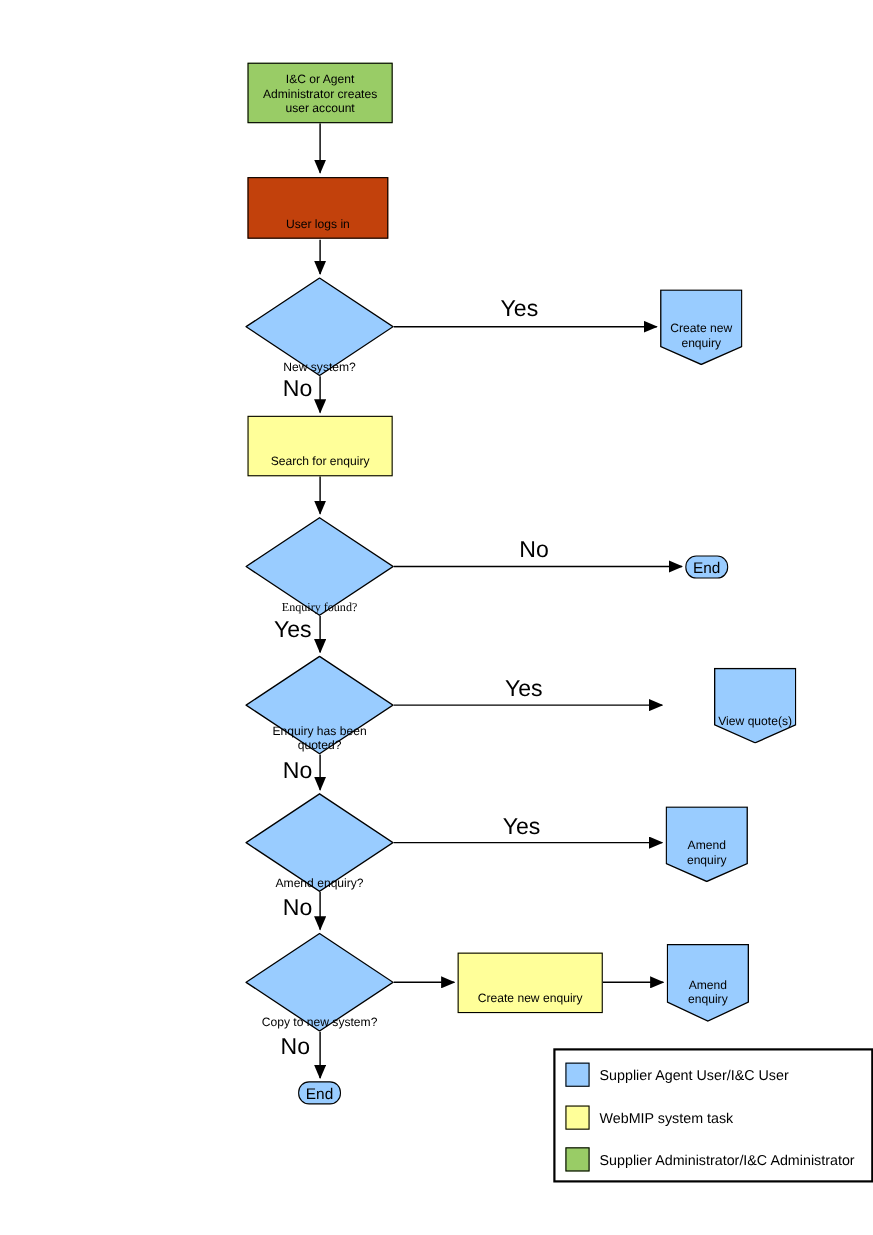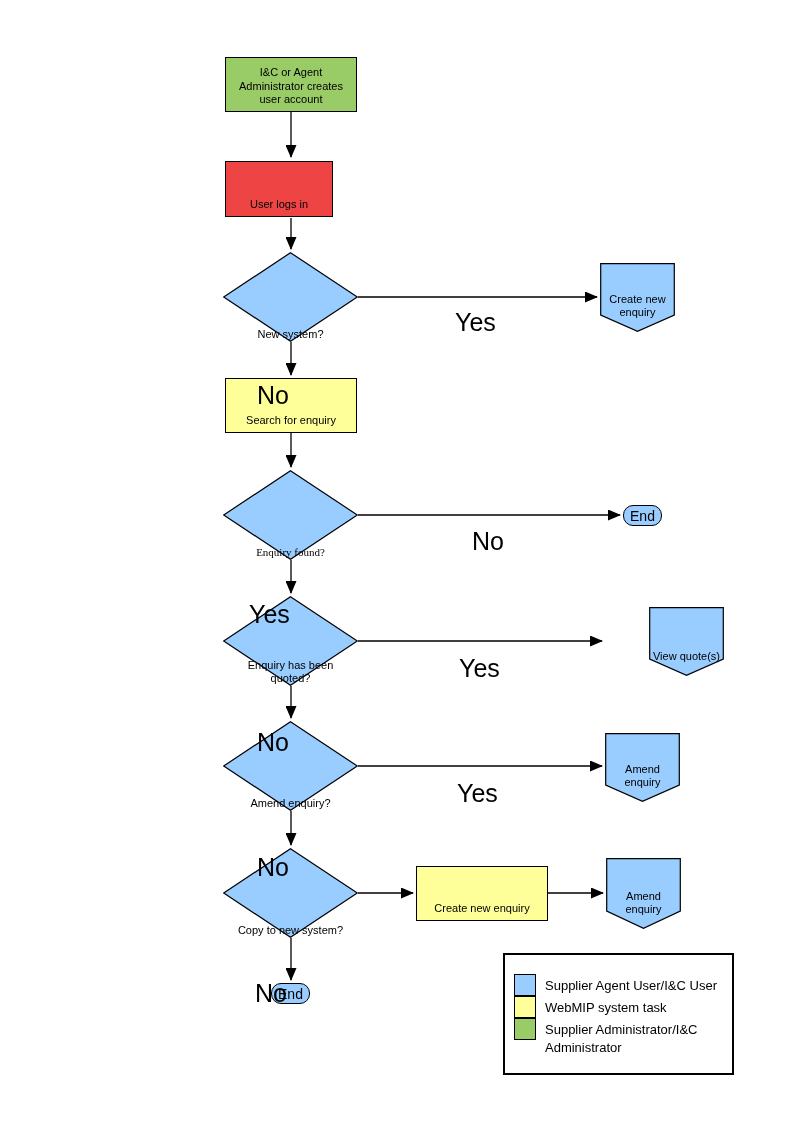--- a/index.html
+++ b/index.html
@@ -25,30 +25,29 @@
     position:relative;z-index:3;
     font-size:11px;line-height:1.25;text-align:center;
     padding:0 6px;
   }
   .terminator{
     border:1px solid #000;border-radius:10px;
     font-size:14px;
   }
   .edge-label{
     position:absolute;z-index:4;
-    font-size:25px;color:#000;
+    font-size:21px;color:#000;
     line-height:1;
-    margin-top:40px;
   }
   .legend{
     position:absolute;z-index:2;
-    left:503px;top:953px;width:231px;height:122px;
+    left:503px;top:953px;width:291px;height:122px;
     border:2px solid #000;box-sizing:border-box;
     padding:11px 10px 8px 9px;
-    display:flex;flex-direction:column;justify-content:center;
+    display:flex;flex-direction:column;justify-content:space-between;
   }
   .legend-row{display:flex;align-items:flex-start;}
   .legend-swatch{
     width:22px;height:22px;flex:0 0 22px;
     border:1px solid #000;box-sizing:border-box;
     margin-right:9px;
   }
   .legend-label{font-size:13px;line-height:1.35;padding-top:3px;}
 </style>
 </head>
@@ -77,21 +76,21 @@
       <line x1="358" y1="893" x2="413" y2="893" marker-end="url(#arrow)"></line>
       <line x1="548" y1="893" x2="603" y2="893" marker-end="url(#arrow)"></line>
       <line x1="291" y1="938" x2="291" y2="980" marker-end="url(#arrow)"></line>
     </g>
   </svg>
 
   <div class="node rect-node" style="left: 225px; top: 57px; width: 132px; height: 55px; background-color: rgb(153, 204, 102);">
     <span>I&amp;C or Agent Administrator creates user account</span>
   </div>
 
-  <div class="node rect-node" style="left: 225px; top: 161px; width: 108px; height: 56px; background-color: #ef4444;">
+  <div class="node rect-node" style="left: 225px; top: 161px; width: 128px; height: 56px; background-color: #c2410c;">
     <span>User logs in</span>
   </div>
 
   <div class="node shape-node" style="left:223px;top:252px;width:135px;height:90px;">
     <svg width="135" height="90">
       <polygon points="67.5,0.7 134.3,45 67.5,89.3 0.7,45" stroke="#000" stroke-width="1.2" fill="#99CCFF"></polygon>
     </svg>
     <span class="shape-label">New system?</span>
   </div>
 

